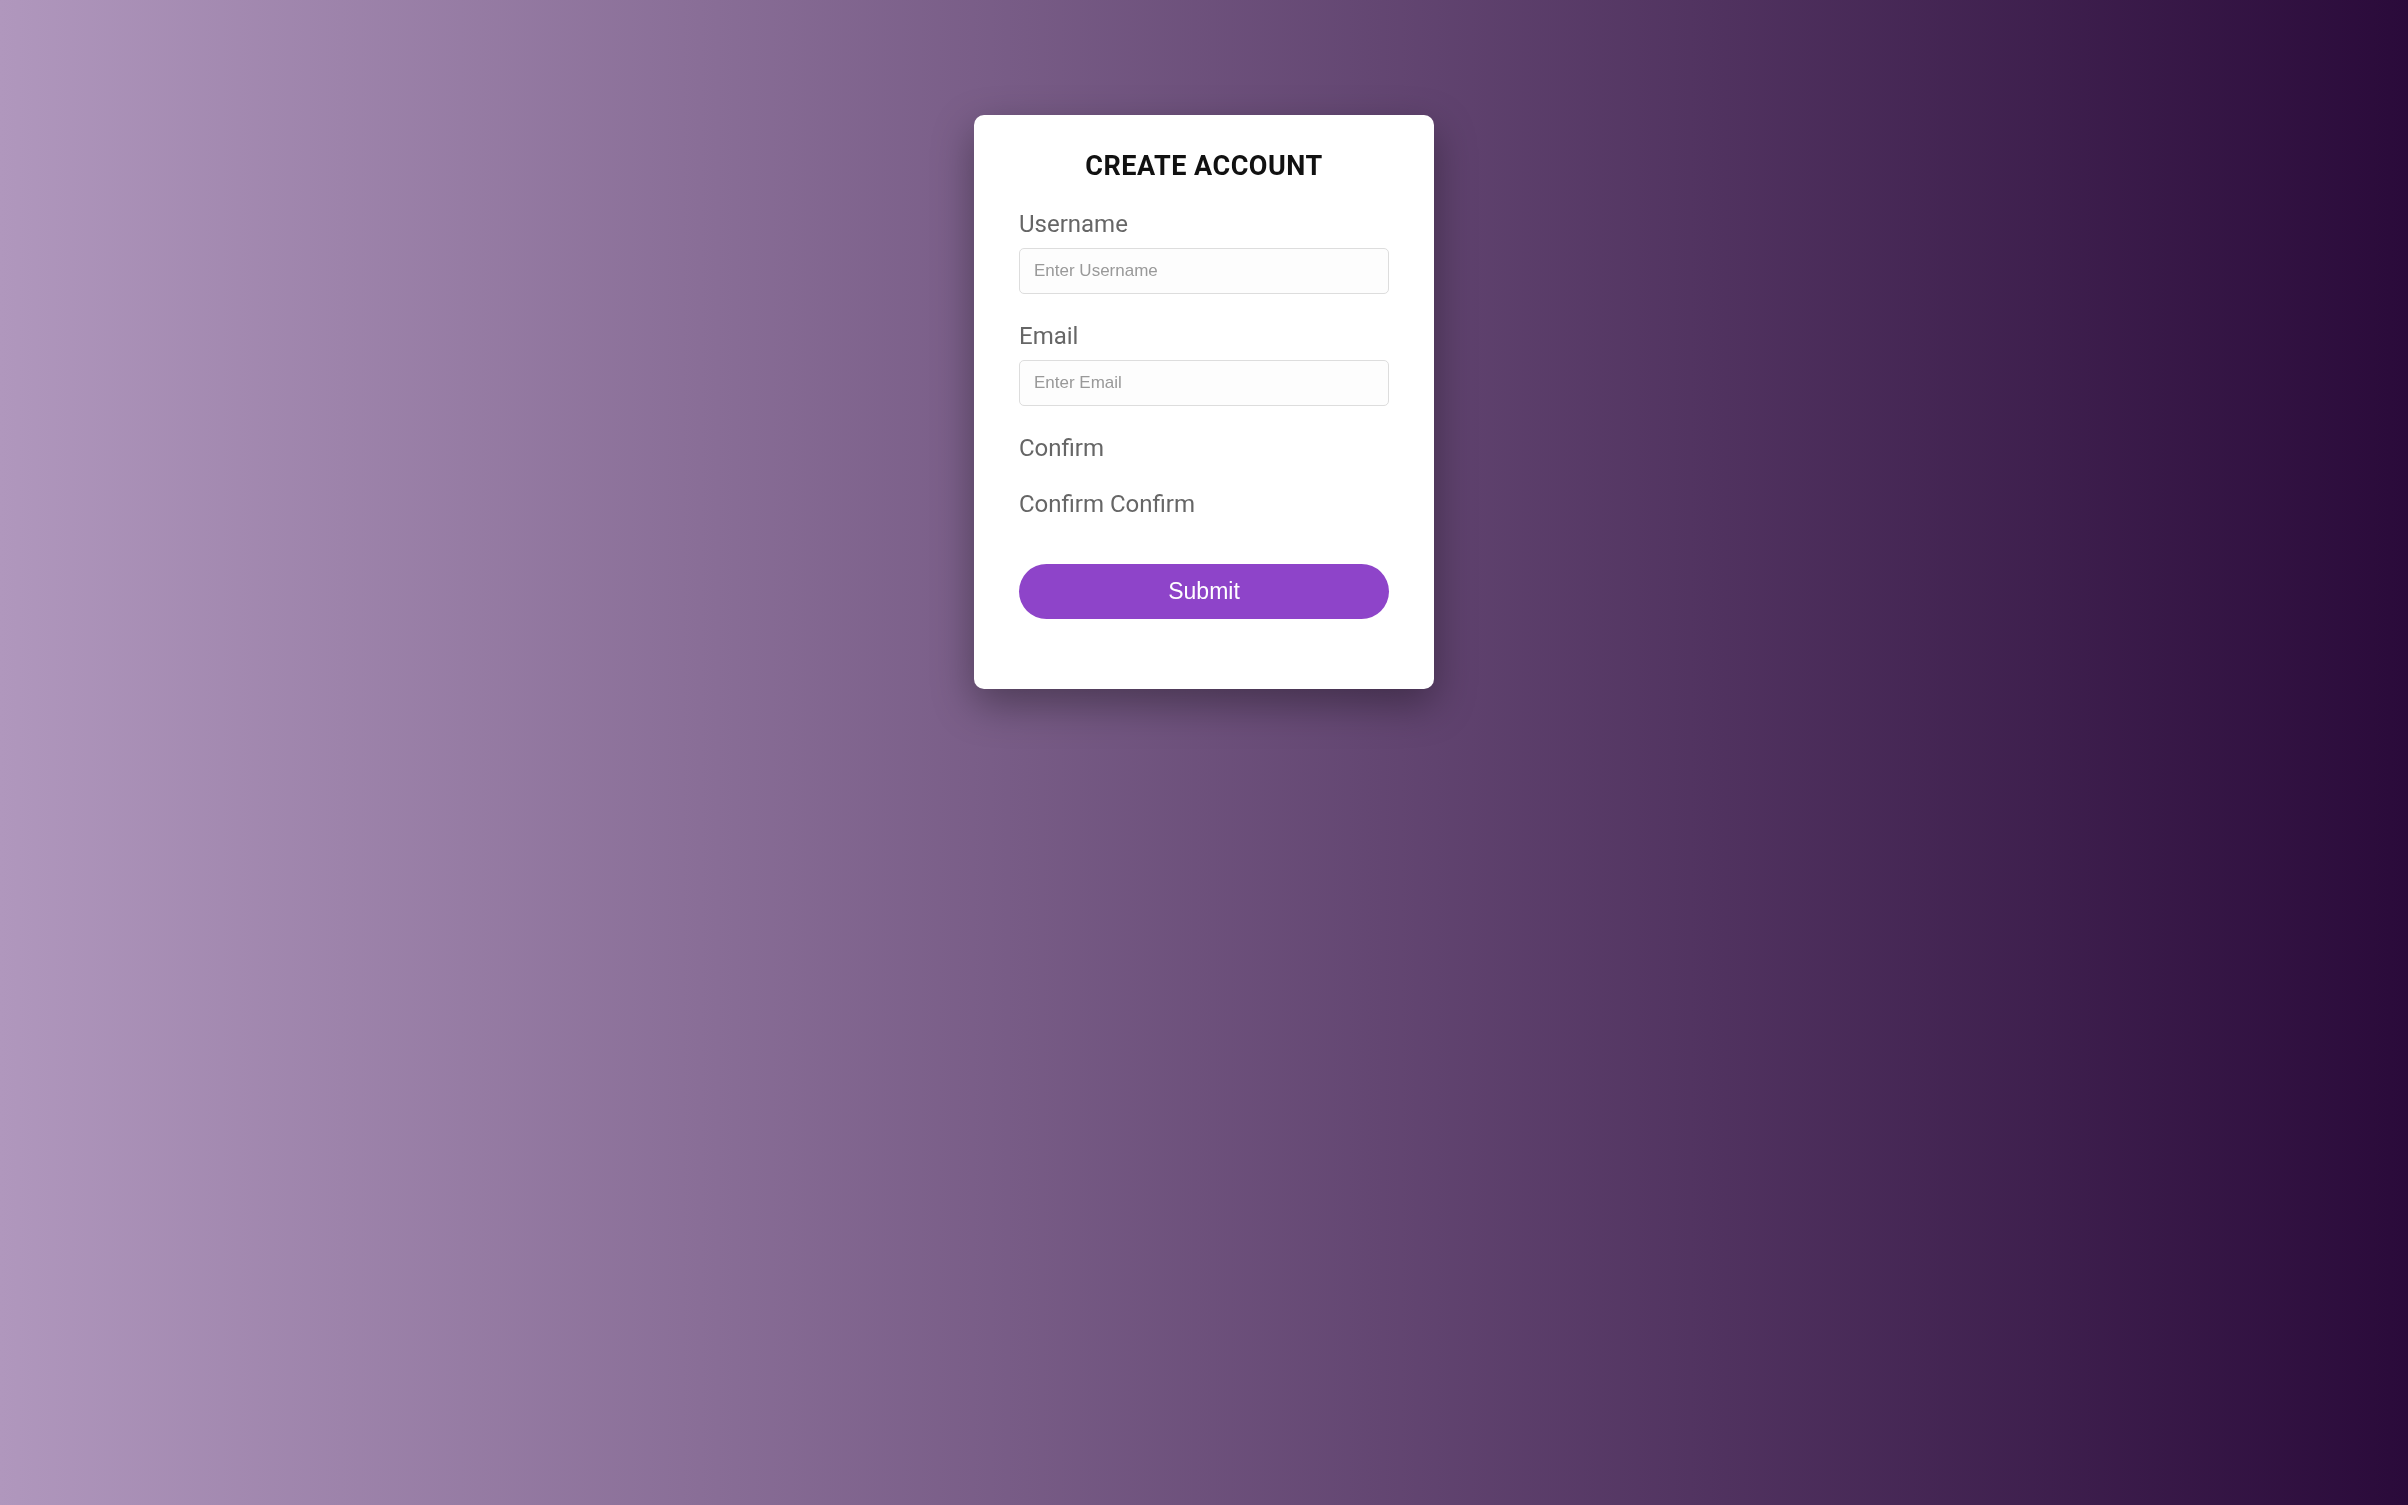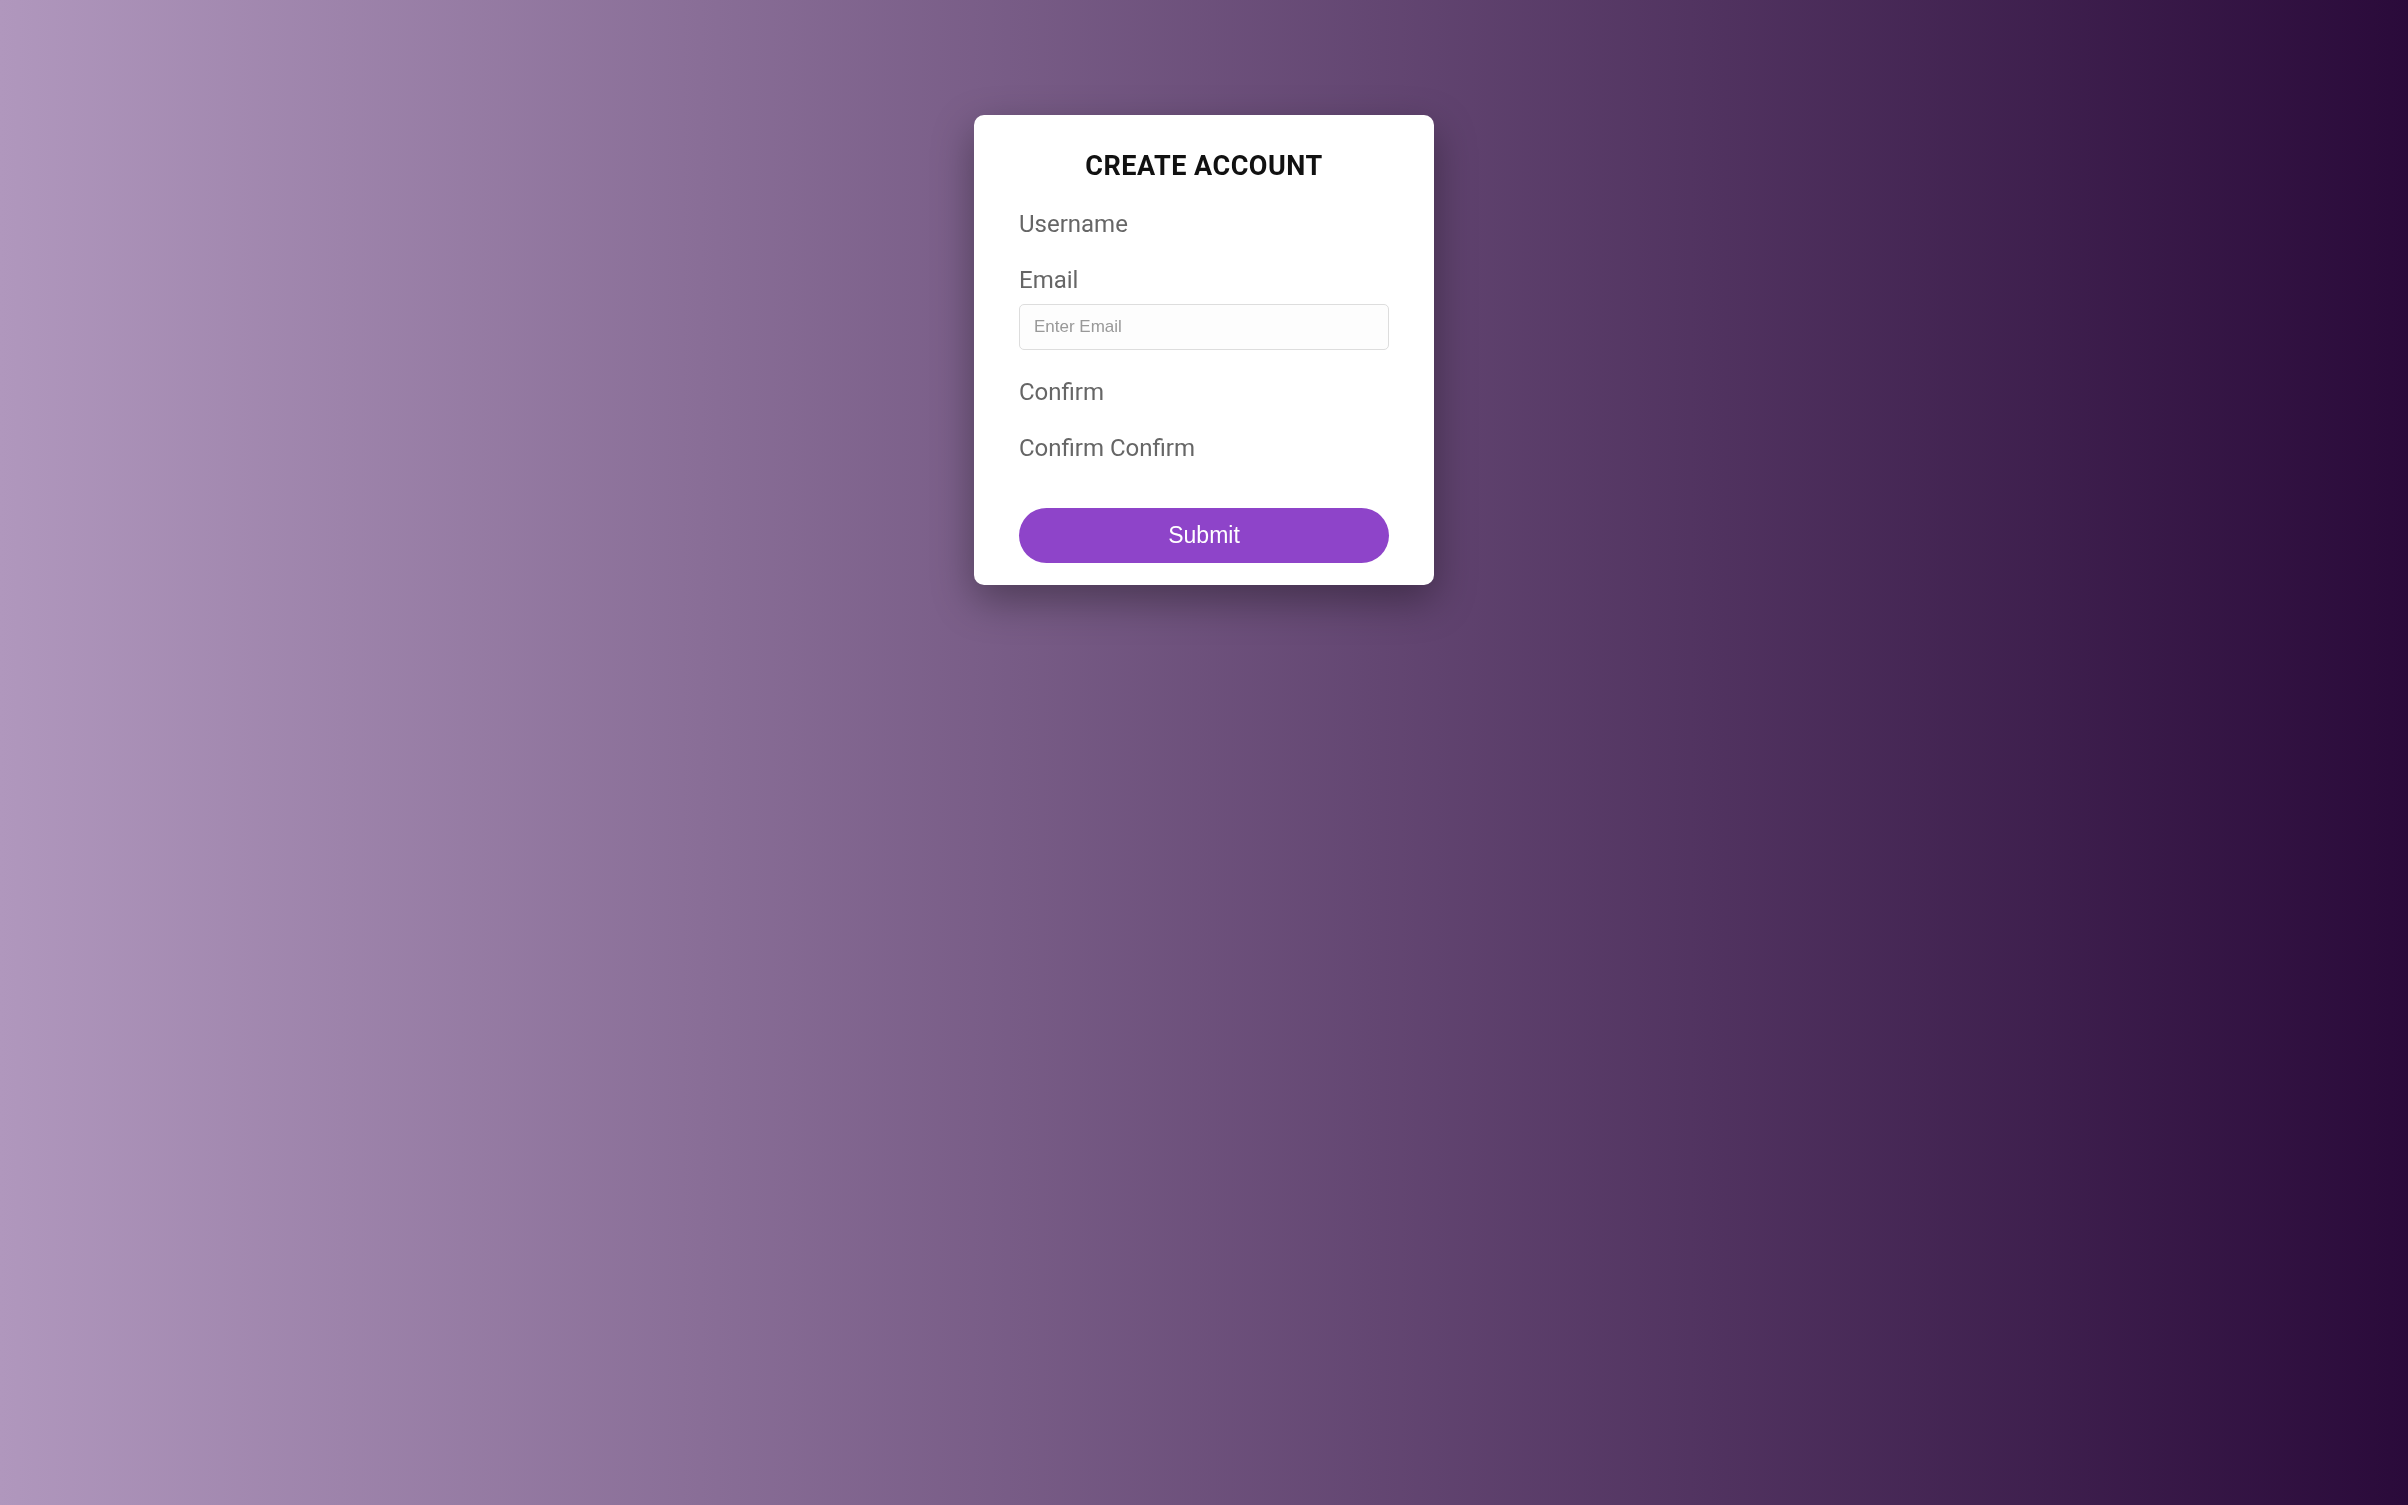--- a/index.html
+++ b/index.html
@@ -15,21 +15,21 @@
       display: flex;
       align-items: flex-start;
       justify-content: center;
       padding-top: 115px;
     }
     
     .card {
       background: #ffffff;
       border-radius: 10px;
       width: 460px;
-      padding: 35px 45px 22px 45px;
+      padding: 35px 45px 70px 45px;
       box-shadow: 0 15px 40px rgba(0, 0, 0, 0.35);
     }
     
     .card-title {
       text-align: center;
       font-size: 27px;
       font-weight: 700;
       letter-spacing: 0.5px;
       color: #111;
       margin-bottom: 28px;
@@ -75,20 +75,21 @@
     }
   </style>
 </head>
 <body>
 
 <div class="card">
   <h1 class="card-title">CREATE ACCOUNT</h1>
   
   <div class="form-group">
     <label class="form-label">Username</label>
+    <input type="text" class="form-input" placeholder="Enter Username" style="">
   </div>
   
   <div class="form-group">
     <label class="form-label">Email</label>
     <input type="email" class="form-input" placeholder="Enter Email" style="">
   </div>
   
   <div class="form-group">
     <label class="form-label">Confirm</label>
   </div>

